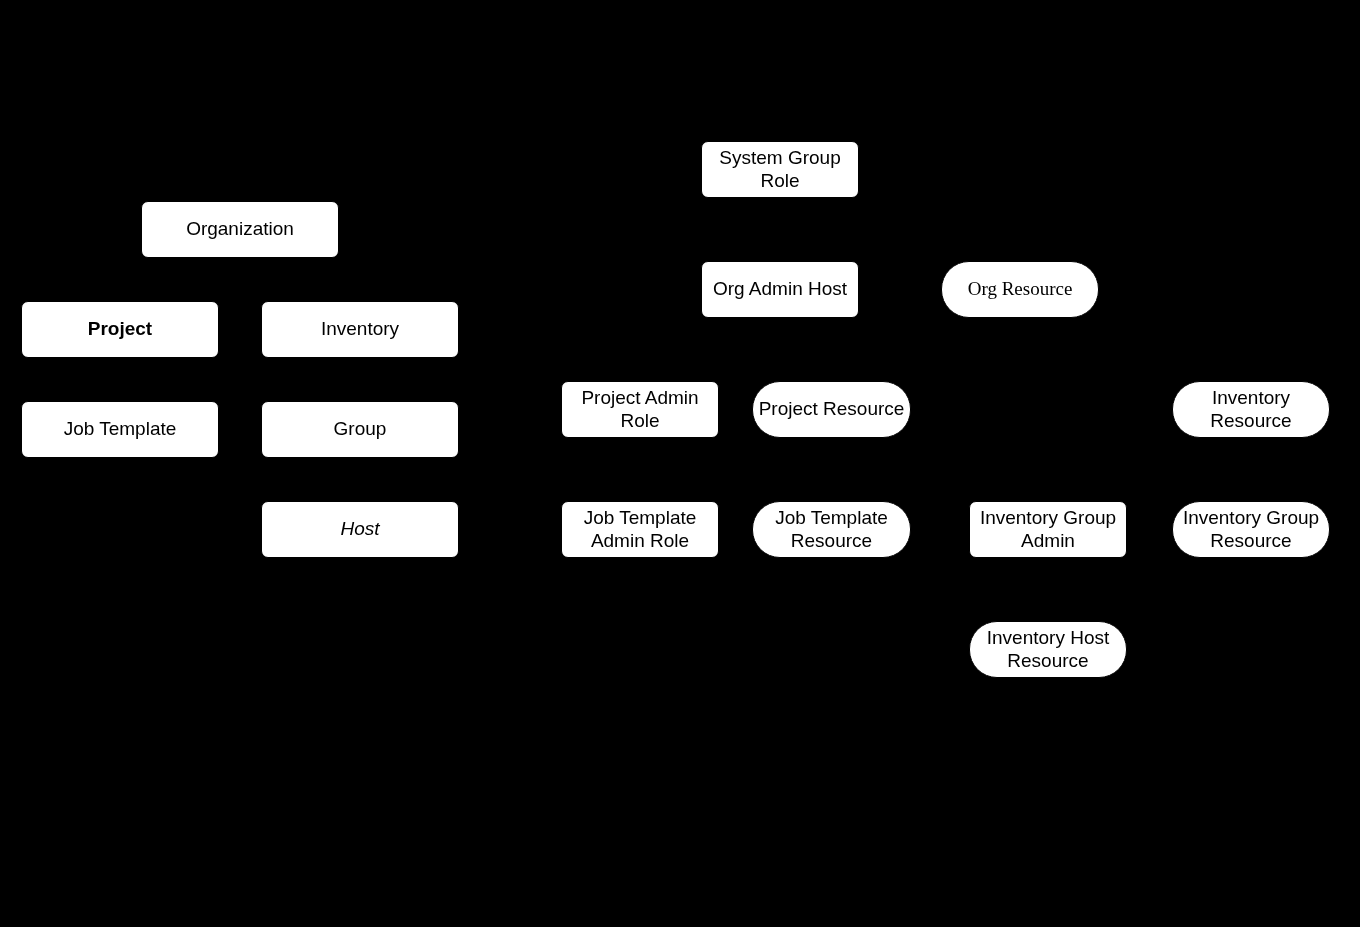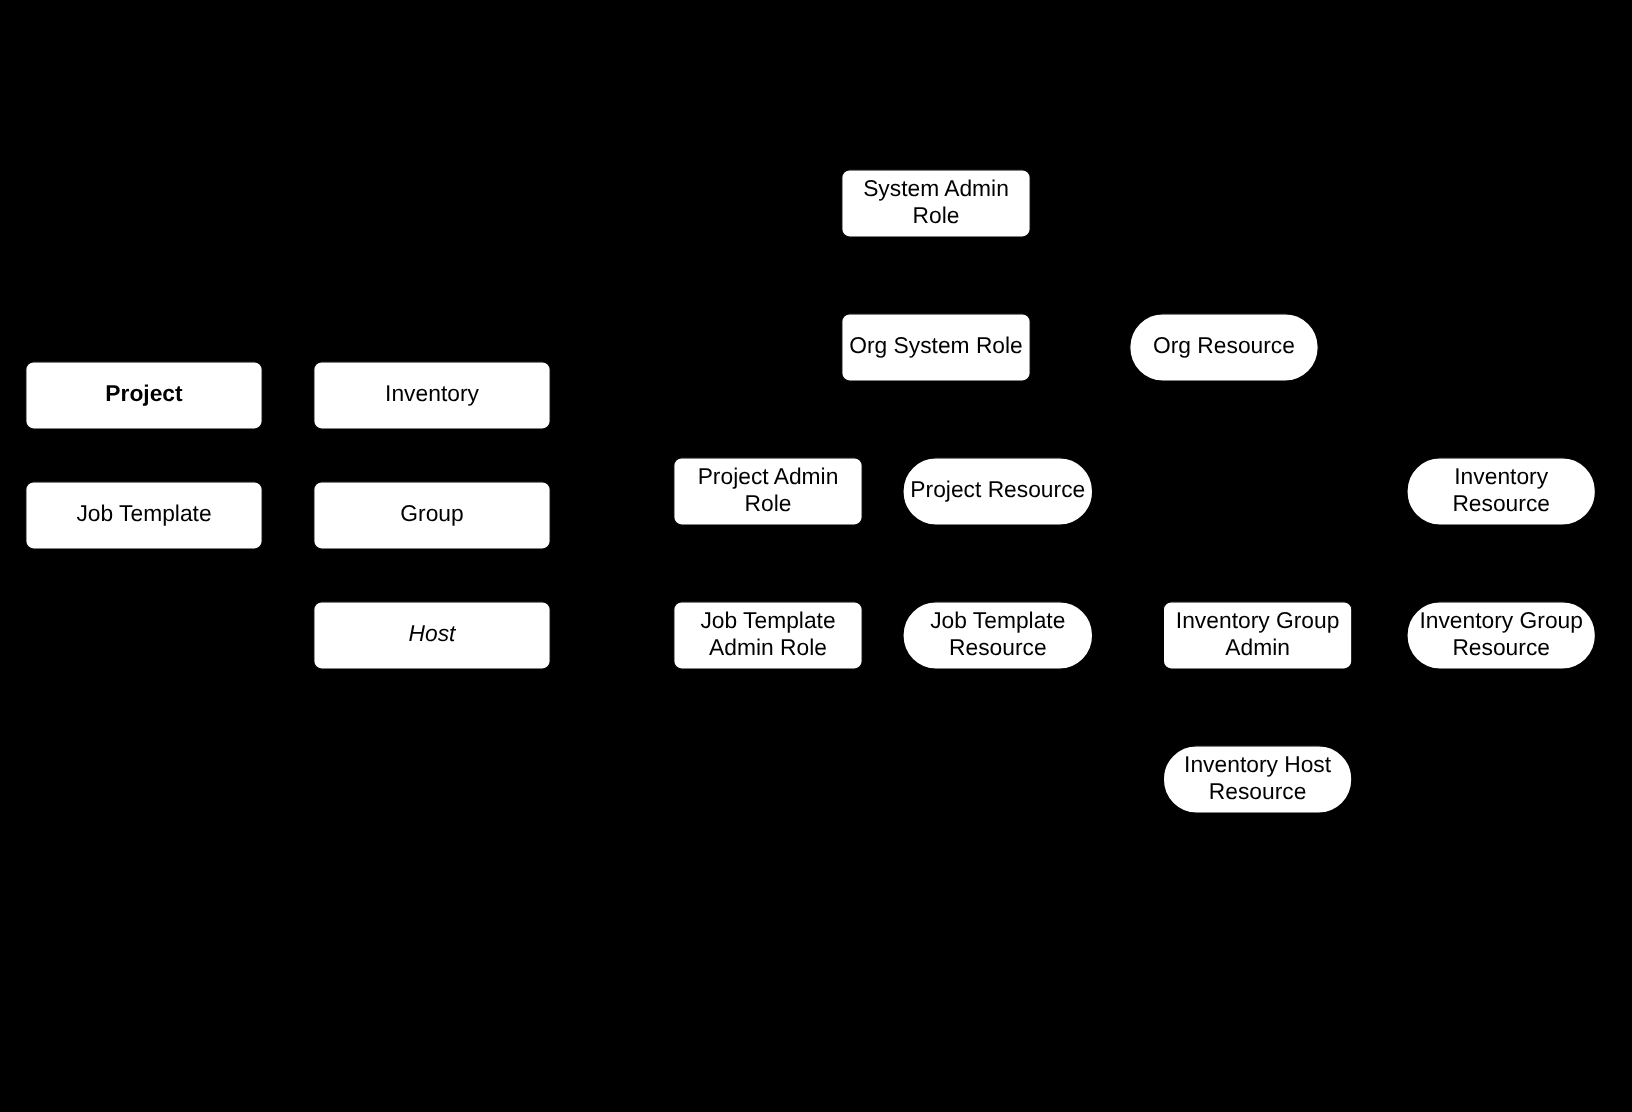--- a/index.html
+++ b/index.html
@@ -34,30 +34,31 @@
   }
   .node.stadium {
     border-radius: 28px;
   }
 </style>
 </head>
 <body>
 
 <div class="canvas">
 
+  <div class="node rect" style="left:141px;  top:201px; width:198px; height:57px;">Organization</div>
   <div class="node rect" style="left:21px;   top:301px; width:198px; height:57px;font-weight:bold;">Project</div>
   <div class="node rect" style="left:261px;  top:301px; width:198px; height:57px;">Inventory</div>
   <div class="node rect" style="left:21px;   top:401px; width:198px; height:57px;">Job Template</div>
   <div class="node rect" style="left:261px;  top:401px; width:198px; height:57px;">Group</div>
   <div class="node rect" style="left:261px;  top:501px; width:198px; height:57px;font-style:italic;">Host</div>
 
-  <div class="node rect" style="left:701px;  top:141px; width:158px; height:57px;">System Admin
+  <div class="node rect" style="left:701px;  top:141px; width:158px; height:57px;">System Group
 Role</div>
-  <div class="node rect" style="left:701px;  top:261px; width:158px; height:57px;">Org System Role</div>
-  <div class="node stadium" style="left:941px;  top:261px; width:158px; height:57px;">Org Resource</div>
+  <div class="node rect" style="left:701px;  top:261px; width:158px; height:57px;">Org Admin Host</div>
+  <div class="node stadium" style="left:941px;  top:261px; width:158px; height:57px;font-family:Liberation Serif, serif;">Org Resource</div>
 
   <div class="node rect" style="left:561px;  top:381px; width:158px; height:57px;">Project Admin
 Role</div>
   <div class="node stadium" style="left:752px;  top:381px; width:159px; height:57px;text-align:center;">Project Resource</div>
   <div class="node stadium" style="left:1172px; top:381px; width:158px; height:57px;">Inventory
 Resource</div>
 
   <div class="node rect" style="left:561px;  top:501px; width:158px; height:57px;">Job Template
 Admin Role</div>
   <div class="node stadium" style="left:752px;  top:501px; width:159px; height:57px;">Job Template

